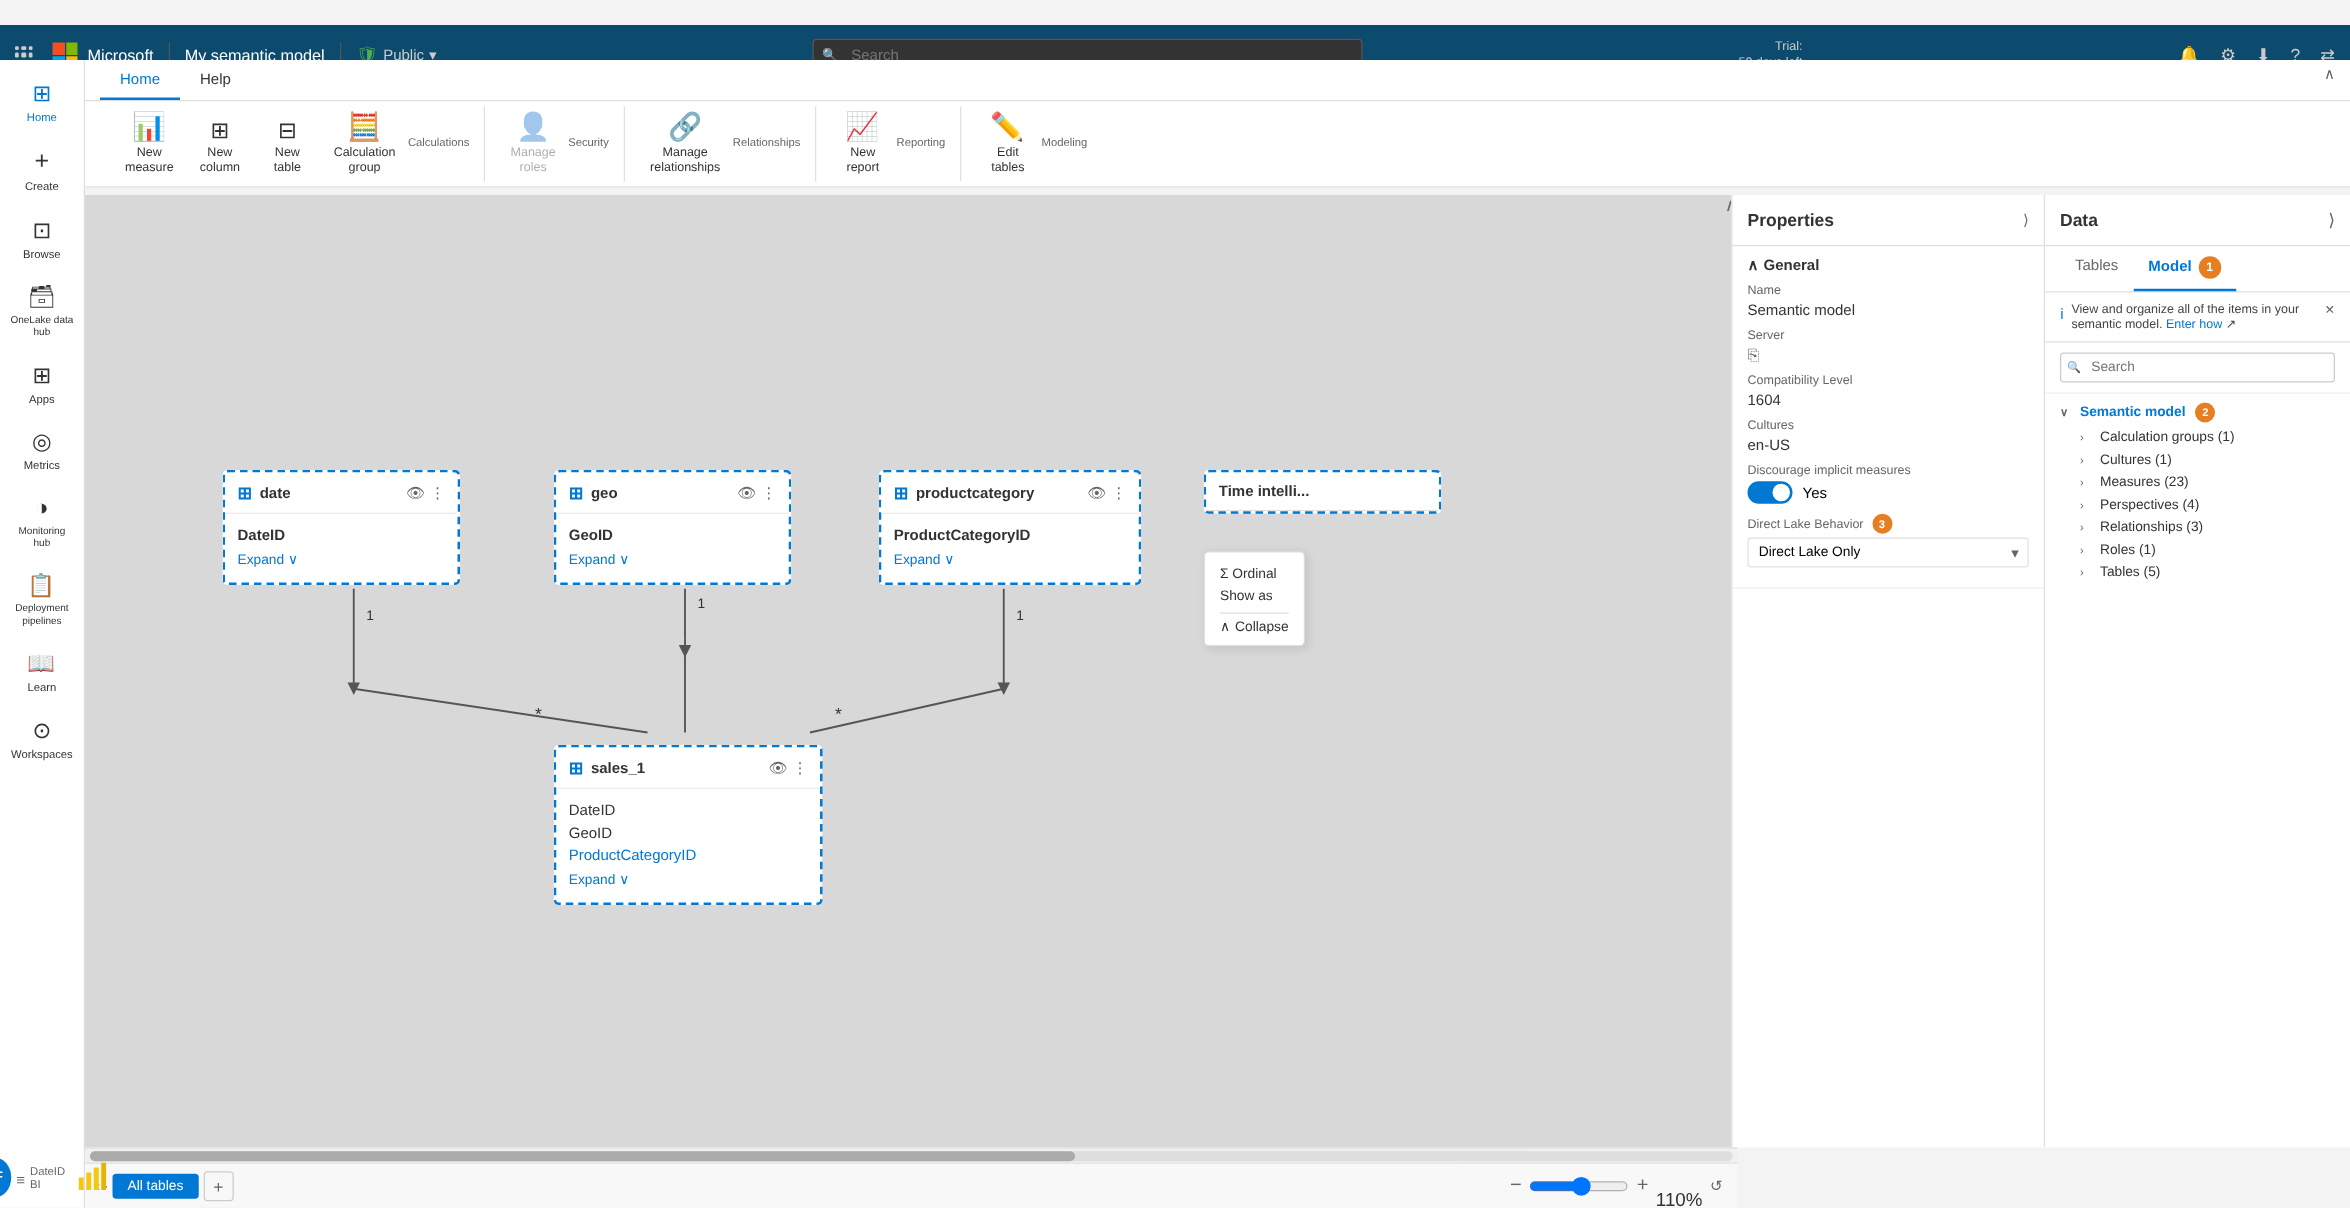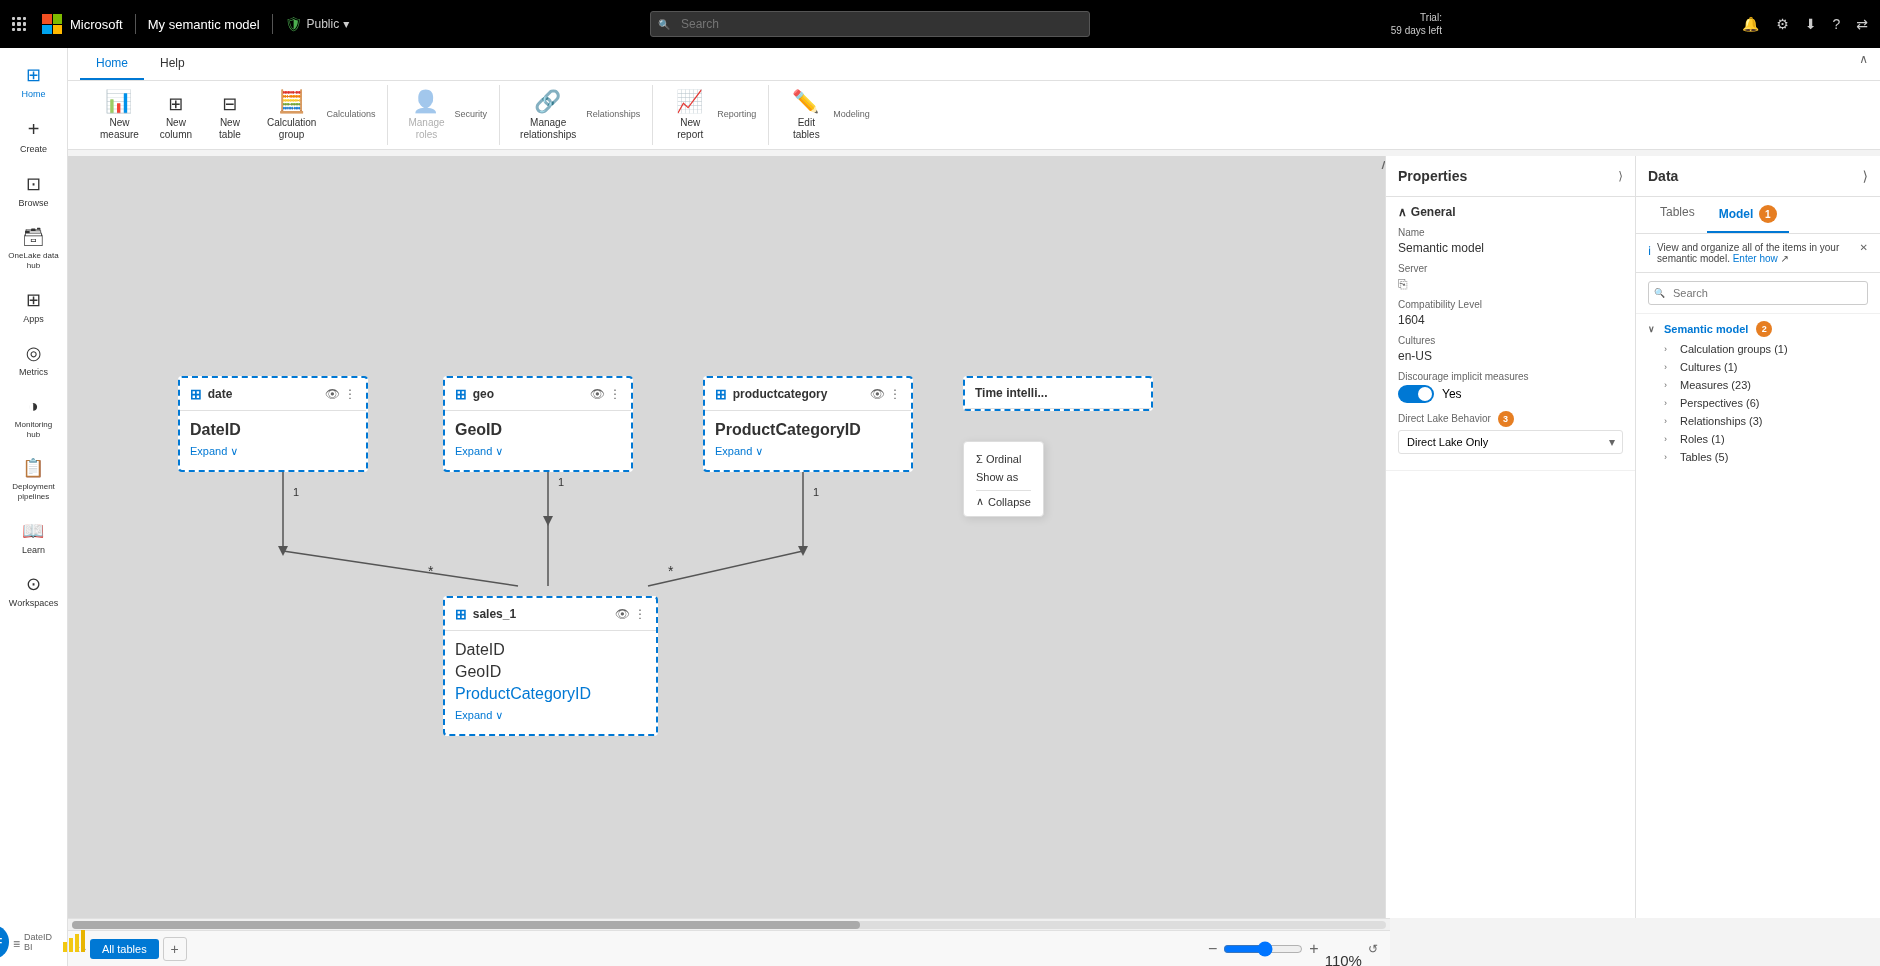--- a/index.html
+++ b/index.html
@@ -1,19 +1,19 @@
 <!DOCTYPE html>
 <html><head>
   <meta charset="utf-8">
   <style>
     * { box-sizing: border-box; margin: 0; padding: 0; }
     body { font-family: 'Segoe UI', sans-serif; font-size: 12px; background: #f3f3f3; overflow: hidden; width: 1880px; height: 966px; }
 
     
-    .topbar { display: flex; align-items: center; background: #000000; height: 48px; padding: 0 12px; gap: 12px; color: white; }
+    .topbar { display: flex; align-items: center; background: #0c4a6e; height: 48px; padding: 0 12px; gap: 12px; color: white; margin-top: 20px; }
     .topbar-logo { display: flex; align-items: center; gap: 8px; }
     .ms-logo { width: 20px; height: 20px; display: grid; grid-template-columns: 1fr 1fr; gap: 1px; }
     .ms-logo div:nth-child(1) { background: #f25022; }
     .ms-logo div:nth-child(2) { background: #7fba00; }
     .ms-logo div:nth-child(3) { background: #00a4ef; }
     .ms-logo div:nth-child(4) { background: #ffb900; }
     .topbar-divider { width: 1px; height: 20px; background: #555; }
     .topbar-badge { display: flex; align-items: center; gap: 4px; font-size: 12px; color: #ccc; }
     .badge-shield { color: #4caf50; font-size: 14px; }
     .topbar-search { flex: 1; max-width: 440px; margin: 0 auto; }
@@ -52,21 +52,21 @@
     .ribbon-group-label { font-size: 9px; color: #666; text-align: center; padding: 2px 0 4px; width: 100%; }
     .ribbon-collapse { position: absolute; right: 12px; top: 4px; font-size: 12px; color: #666; cursor: pointer; }
     
     
     .table-card { position: absolute; background: white; border: 2px dashed #0078d4; border-radius: 4px; min-width: 190px; }
     .table-card-header { display: flex; align-items: center; justify-content: space-between; padding: 8px 10px; background: white; border-radius: 4px 4px 0 0; border-bottom: 1px solid #e0e0e0; }
     .table-card-title { display: flex; align-items: center; gap: 6px; font-size: 12px; font-weight: 600; color: #333; }
     .table-icon { color: #0078d4; font-size: 14px; }
     .table-card-actions { display: flex; gap: 4px; }
     .table-card-body { padding: 8px 10px; }
-    .table-field { font-size: 16px; color: #333; padding: 2px 0; }
+    .table-field { font-size: 12px; color: #333; padding: 2px 0; }
     .table-field.key { font-weight: 600; }
     .table-expand { font-size: 11px; color: #0078d4; cursor: pointer; padding: 4px 0; display: flex; align-items: center; gap: 2px; }
     .card-action-icon { font-size: 12px; color: #666; cursor: pointer; }
 
     
     .canvas-svg { position: absolute; top: 0; left: 0; width: 100%; height: 100%; pointer-events: none; }
 
     
     .ordinal-panel { position: absolute; background: white; border: 1px solid #ddd; border-radius: 4px; padding: 8px 12px; font-size: 11px; box-shadow: 2px 2px 8px rgba(0,0,0,0.1); }
     .ordinal-row { padding: 3px 0; color: #333; cursor: pointer; }
@@ -520,21 +520,21 @@
     <div class="tree-item" style="padding-left:28px;">
       <span class="tree-chevron">›</span>
       <span class="tree-item-label">Cultures (1)</span>
     </div>
     <div class="tree-item" style="padding-left:28px;">
       <span class="tree-chevron">›</span>
       <span class="tree-item-label">Measures (23)</span>
     </div>
     <div class="tree-item" style="padding-left:28px;">
       <span class="tree-chevron">›</span>
-      <span class="tree-item-label">Perspectives (6)</span>
+      <span class="tree-item-label">Perspectives (4)</span>
     </div>
     <div class="tree-item" style="padding-left:28px;">
       <span class="tree-chevron">›</span>
       <span class="tree-item-label">Relationships (3)</span>
     </div>
     <div class="tree-item" style="padding-left:28px;">
       <span class="tree-chevron">›</span>
       <span class="tree-item-label">Roles (1)</span>
     </div>
     <div class="tree-item" style="padding-left:28px;">

